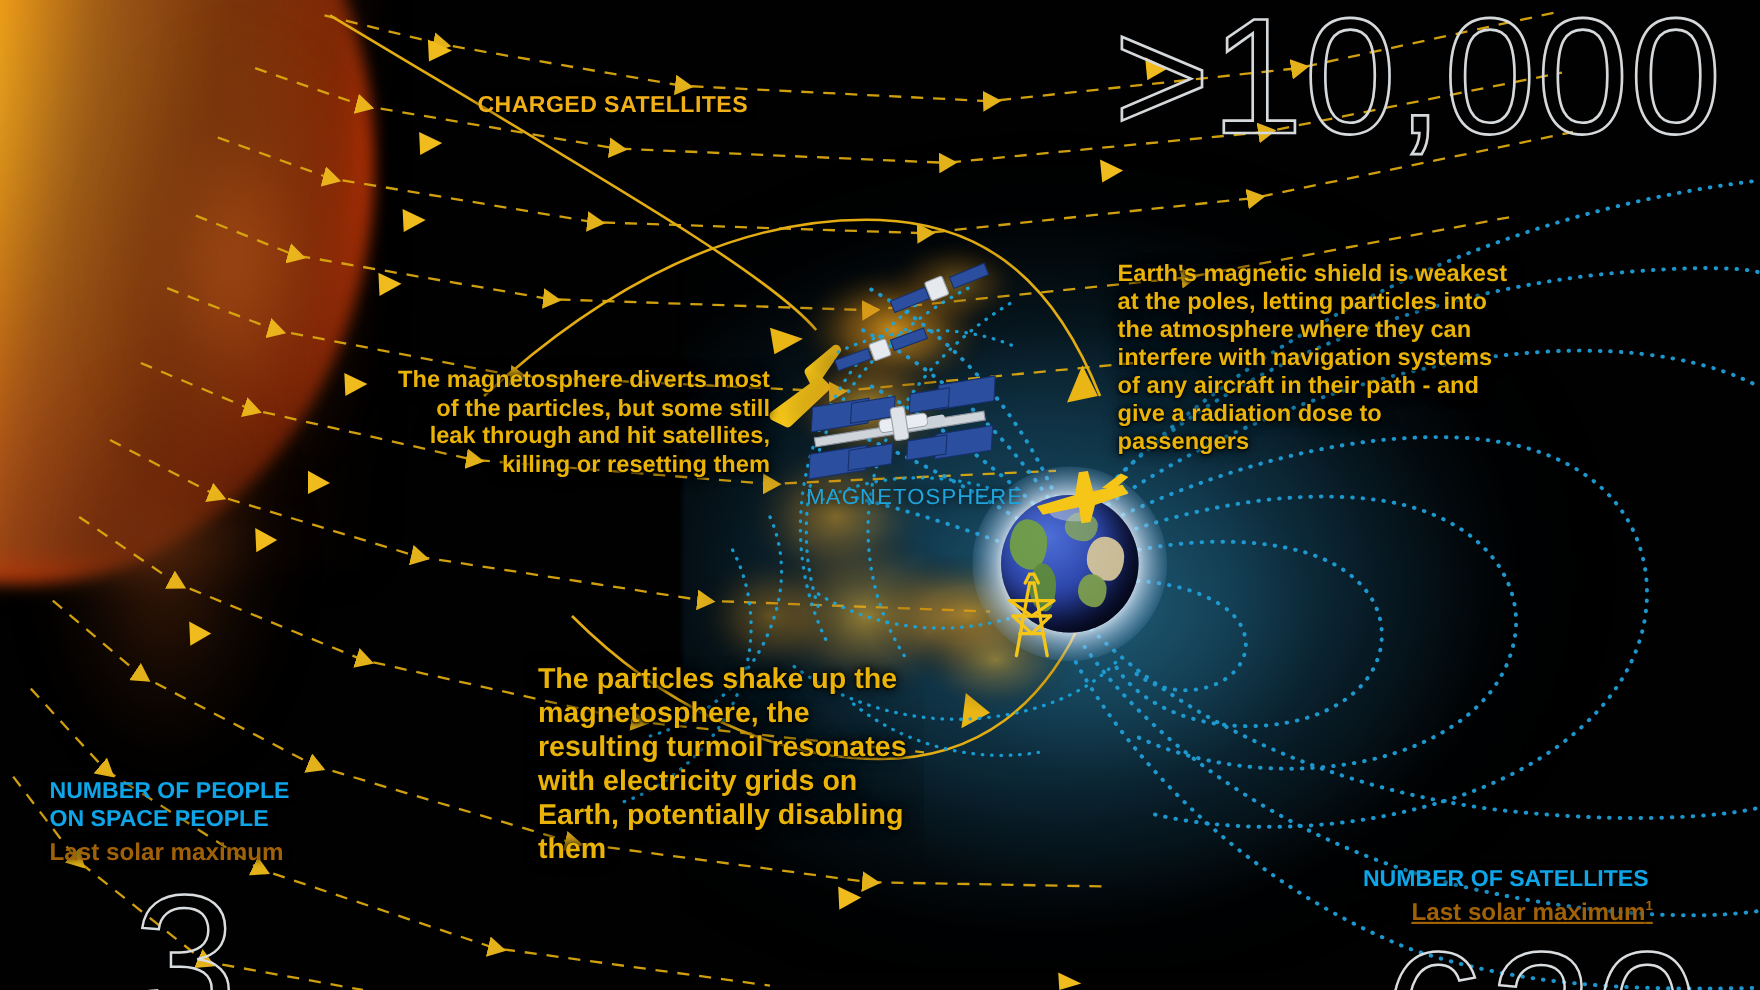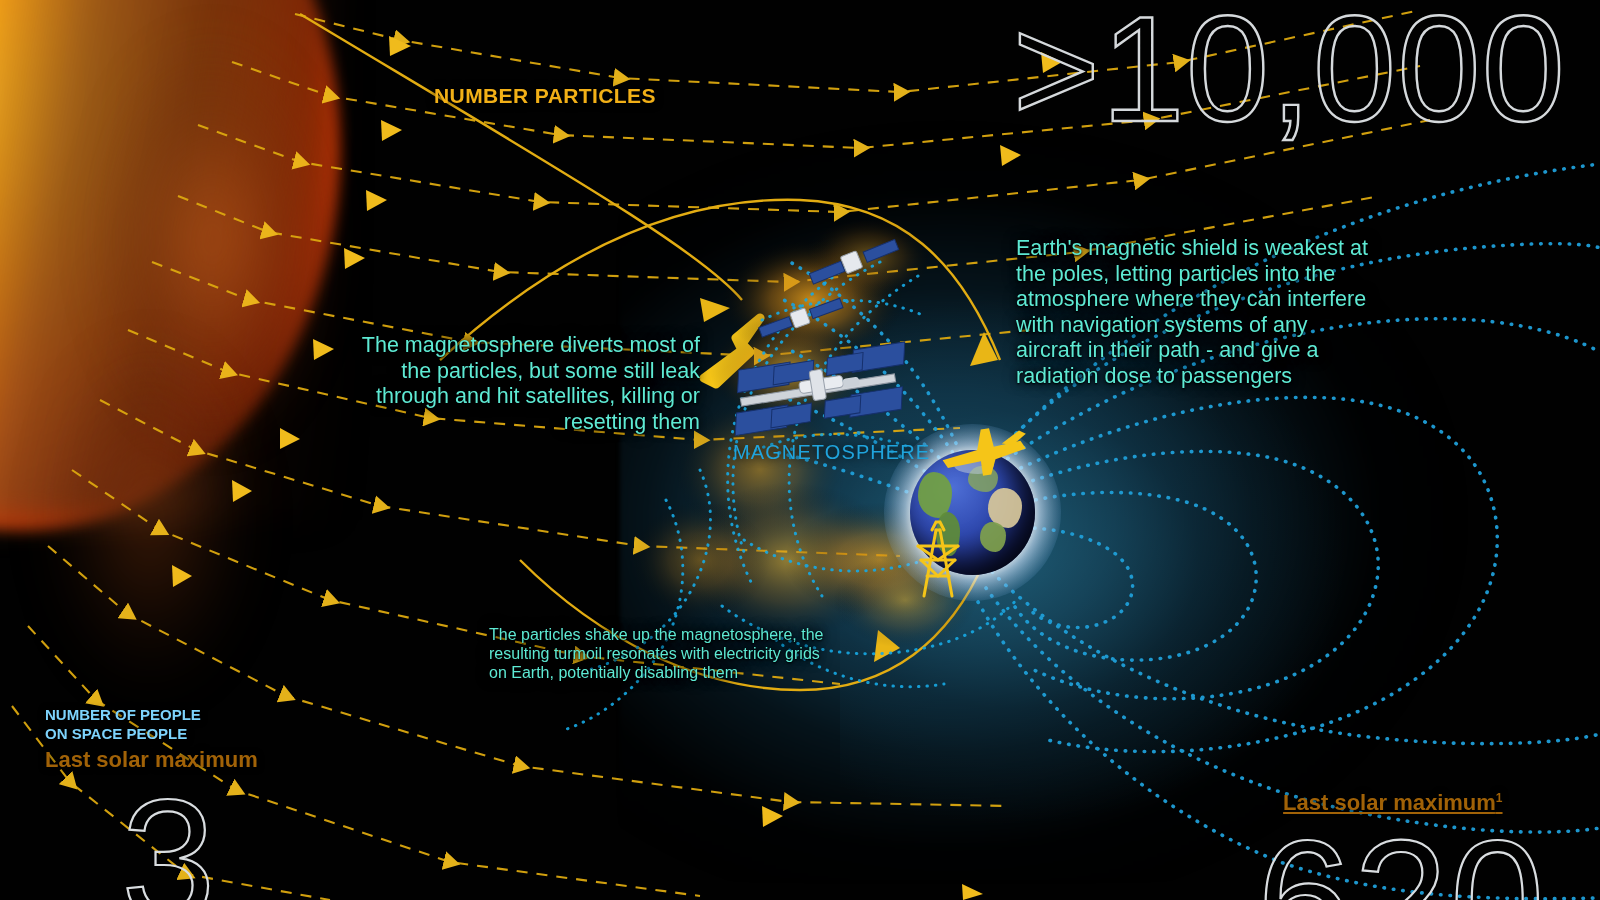--- a/index.html
+++ b/index.html
@@ -50,39 +50,39 @@
     position:absolute;left:30px;top:330px;width:300px;height:470px;
     background:radial-gradient(ellipse 130px 220px at 40% 40%,
       rgba(150,66,18,.40) 0%, rgba(80,34,10,.20) 50%, rgba(0,0,0,0) 82%);
     filter:blur(24px);
   }
 
   
   .layer{position:absolute;inset:0;width:1600px;height:900px;}
 
   
-  .tx{position:absolute;color:#5eead4;font-weight:normal;line-height:1.19;
+  .tx{position:absolute;color:#eab308;font-weight:bold;line-height:1.19;
       text-shadow:0 0 7px rgba(0,0,0,.95),0 0 14px rgba(0,0,0,.85),0 1px 2px #000;}
 
   #label-charged{
     left:434px;top:84px;color:#f2b017;font-size:21px;font-weight:bold;
     letter-spacing:.4px;text-shadow:0 0 8px rgba(0,0,0,.9);
   }
   #label-magnetosphere{
     left:733px;top:441px;color:#20a4dc;font-size:20px;font-weight:normal;
     letter-spacing:1.1px;text-shadow:0 0 9px rgba(0,0,0,.85);
   }
 
   #note-divert{left:360px;top:317px;width:340px;text-align:right;font-size:21.5px;margin-top:16px;}
   #note-poles{left:1016px;top:236px;width:360px;text-align:left;font-size:21.5px;}
-  #note-shake{left:489px;top:625px;width:350px;text-align:left;font-size:16px;}
+  #note-shake{left:489px;top:601px;width:350px;text-align:left;font-size:26px;}
 
   
   .stat{position:absolute;}
-  .stat .kicker{color:#7dd3fc;font-size:15px;font-weight:bold;line-height:1.24;
+  .stat .kicker{color:#0ea5e9;font-size:21px;font-weight:bold;line-height:1.24;
      text-shadow:0 0 7px rgba(0,0,0,.9);}
   .stat .sub{color:#a16207;font-size:22px;font-weight:bold;margin-top:4px;
      text-shadow:0 0 7px rgba(0,0,0,.9);}
   .stat .sub sup{font-size:12px;vertical-align:super;}
   .hollow{
     font-size:170px;font-weight:normal;line-height:.92;color:transparent;
     -webkit-text-stroke:2.2px #d9dde0;letter-spacing:2px;
     font-family:"Liberation Sans",sans-serif;
   }
 
@@ -304,37 +304,38 @@
       <g stroke="#f5c518" stroke-width="3" fill="none" stroke-linecap="round">
         <path d="M-14,44 L-2,-22 M14,44 L2,-22"></path>
         <path d="M-2,-22 L2,-22"></path>
         <path d="M-20,-6 L20,-6 M-17,8 L17,8 M-11,24 L11,24"></path>
         <path d="M-20,-6 L0,8 L20,-6 M-17,8 L0,24 L17,8"></path>
         <path d="M-6,-22 L-2,-30 L2,-30 L6,-22"></path>
       </g>
     </g>
   </svg>
 
-  <div class="tx" id="label-charged">NUMBER PARTICLES</div>
+  <div class="tx" id="label-charged">CHARGED SATELLITES</div>
 
   <div class="tx" id="label-magnetosphere">MAGNETOSPHERE</div>
 
   <div class="tx" id="note-divert">The magnetosphere diverts most of the particles, but some still leak through and hit satellites, killing or resetting them</div>
 
   <div class="tx" id="note-poles">Earth's magnetic shield is weakest at the poles, letting particles into the atmosphere where they can interfere with navigation systems of any aircraft in their path - and give a radiation dose to passengers</div>
 
   <div class="tx" id="note-shake">The particles shake up the magnetosphere, the resulting turmoil resonates with electricity grids on Earth, potentially disabling them</div>
 
   <div id="big-number">&gt;10,000</div>
 
   <div class="stat" id="stat-people">
     <div class="kicker">NUMBER OF PEOPLE</div>
     <div class="kicker">ON SPACE PEOPLE</div>
     <div class="sub">Last solar maximum</div>
     <div class="hollow">3</div>
   </div>
 
   <div class="stat" id="stat-satellites">
+    <div class="kicker">NUMBER OF SATELLITES</div>
     <div class="sub"><span>Last solar maximum</span><sup>1</sup></div>
     <div class="hollow">620</div>
   </div>
 
 </div>
 
 </body></html>

